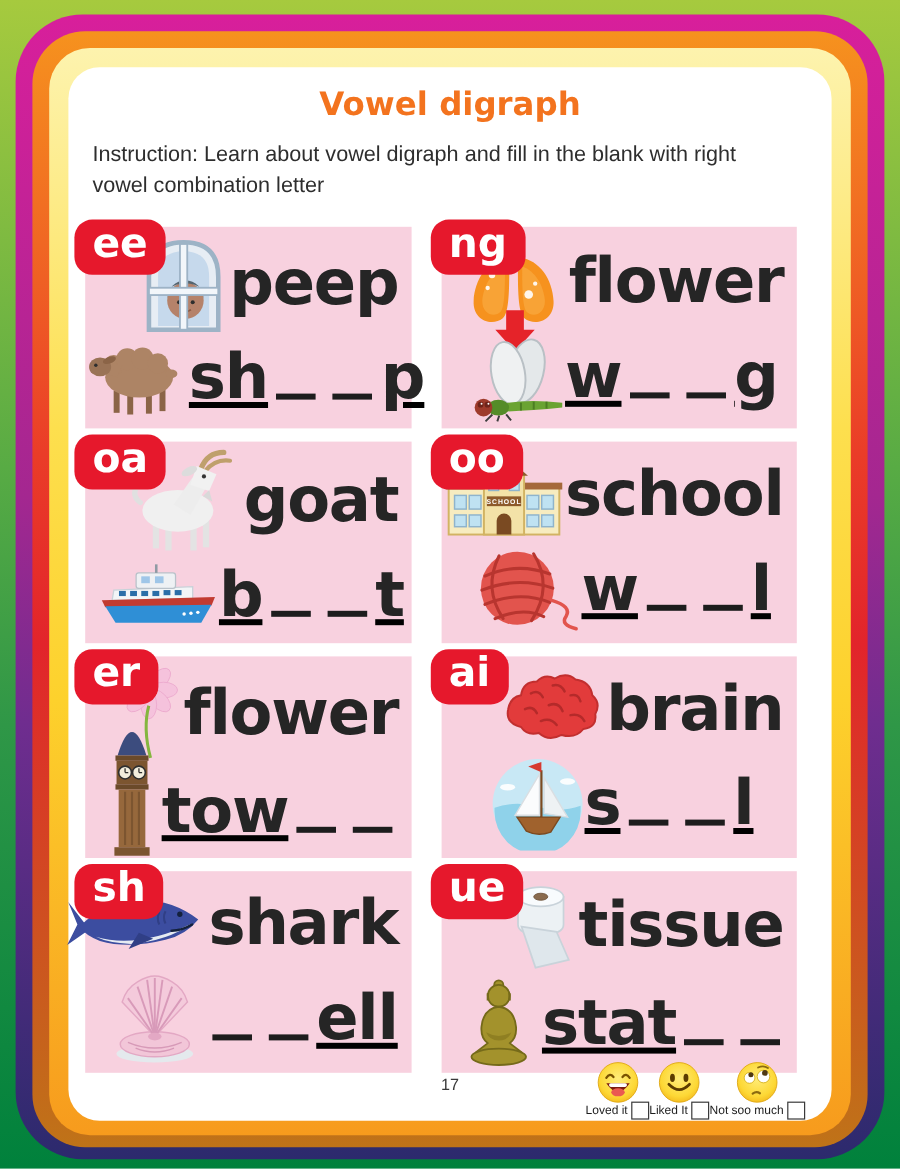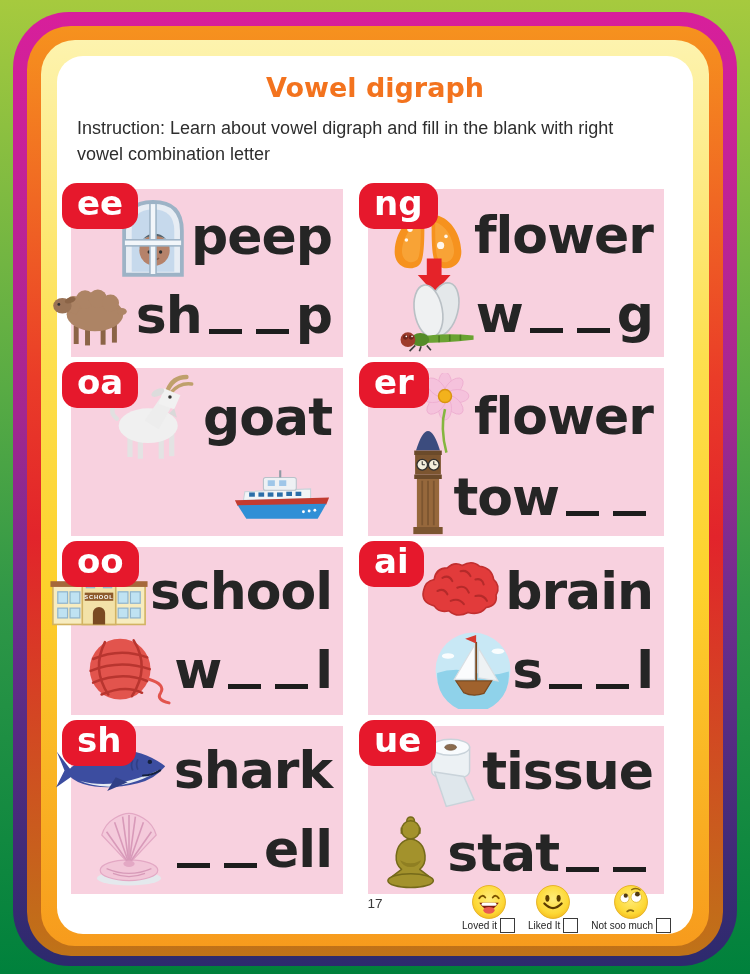--- a/index.html
+++ b/index.html
@@ -22,21 +22,21 @@
   .instruction{margin:13px 0 0 20px;width:565px;font-size:18px;line-height:1.42;color:#2e2e2e;}
   .cards{display:grid;grid-template-columns:272px 296px;grid-auto-rows:168px;gap:11px 25px;
     margin:22px 0 16px 14px;}
   .card{position:relative;background:var(--card-bg);padding:5px 8px 4px 8px;
     display:flex;flex-direction:column;}
   .digraph-label{position:absolute;top:-6px;left:-9px;background:var(--label-bg);color:#fff;
     font-family:"DejaVu Sans",sans-serif;font-weight:bold;font-size:34px;line-height:1.05;
     padding:3px 15px 7px 15px;border-radius:15px;z-index:2;}
   .line{flex:1;display:flex;align-items:center;}
   .line1{justify-content:flex-end;padding-right:3px;}
-  .line2{justify-content:flex-end;padding:0 3px 2px 8px;}
+  .line2{justify-content:center;padding:0 3px 2px 8px;text-decoration:underline;}
   .icon{display:flex;align-items:center;justify-content:center;flex:0 0 auto;}
   .word{font-family:"DejaVu Sans",sans-serif;font-weight:bold;font-size:52px;color:var(--word-color);
     white-space:nowrap;letter-spacing:-1px;}
   .word2{text-align:right;}
   .blank{display:inline-block;width:33px;height:5px;background:#1d1d1d;margin:0 7px;vertical-align:-1px;}
   
   .icon svg{width:78px;height:78px;}
   .ic-window svg{width:76px;height:84px;}
   .ic-sheep svg{width:92px;height:64px;}
   .ic-lungs svg{width:92px;height:90px;margin-top:-8px;}
@@ -50,21 +50,21 @@
   .ic-brain svg{width:88px;height:66px;}
   .ic-sailboat svg{width:78px;height:78px;}
   .ic-shark svg{width:120px;height:64px;}
   .ic-shell svg{width:82px;height:76px;}
   .ic-tissue svg{width:62px;height:80px;}
   .ic-statue svg{width:72px;height:84px;}
   
   .footer{position:absolute;left:0;right:0;bottom:2px;height:48px;text-align:center;}
   .page-number{position:absolute;left:50%;transform:translateX(-50%);top:12px;
     font-size:13.5px;color:#3a3a3a;}
-  .feedback{position:absolute;right:22px;top:0;display:flex;gap:13px;align-items:flex-start;}
+  .feedback{position:absolute;right:22px;top:0;display:flex;align-items:flex-start;}
   .fb-item{display:flex;flex-direction:column;align-items:center;}
   .fb-emoji{width:36px;height:36px;}
   .fb-row{display:flex;align-items:center;margin-top:-2px;}
   .fb-label{font-size:10px;color:#1d1d1d;white-space:nowrap;}
   .fb-checkbox{width:15px;height:15px;border:1.8px solid #3a3a3a;background:#fff;
     display:inline-block;margin-left:3px;}
   .hidden-defs{position:absolute;width:0;height:0;overflow:hidden;}
 </style>
 </head>
 <body>
@@ -390,60 +390,61 @@
                     </svg>
                   </span>
       <span class="word word1">goat</span>
     </div>
     <div class="line line2">
       <span class="icon icon2 ic-boat">
                     <svg>
                       <use href="#icon-boat" xlink:href="#icon-boat"></use>
                     </svg>
                   </span>
+      <span class="word word2"><span class="prefix">b</span><span class="blanks"><span class="blank"></span><span class="blank"></span></span><span class="suffix">t</span></span>
+    </div>
+  </div>
+
+  <div class="card">
+    <div class="digraph-label">oo</div>
+    <div class="line line1">
+      <span class="icon icon1 ic-school">
+                    <svg>
+                      <use href="#icon-school" xlink:href="#icon-school"></use>
+                    </svg>
+                  </span>
+      <span class="word word1">school</span>
+    </div>
+    <div class="line line2">
+      <span class="icon icon2 ic-wool">
+                    <svg>
+                      <use href="#icon-wool" xlink:href="#icon-wool"></use>
+                    </svg>
+                  </span>
+      <span class="word word2"><span class="prefix">w</span><span class="blanks"><span class="blank"></span><span class="blank"></span></span><span class="suffix">l</span></span>
     </div>
   </div>
 
   <div class="card">
     <div class="digraph-label">er</div>
     <div class="line line1">
       <span class="icon icon1 ic-flower">
                     <svg>
                       <use href="#icon-flower" xlink:href="#icon-flower"></use>
                     </svg>
                   </span>
       <span class="word word1">flower</span>
     </div>
     <div class="line line2">
       <span class="icon icon2 ic-tower">
                     <svg>
                       <use href="#icon-tower" xlink:href="#icon-tower"></use>
                     </svg>
                   </span>
       <span class="word word2"><span class="prefix">tow</span><span class="blanks"><span class="blank"></span><span class="blank"></span></span><span class="suffix"></span></span>
-    </div>
-  </div>
-
-  <div class="card">
-    <div class="digraph-label">oo</div>
-    <div class="line line1">
-      <span class="icon icon1 ic-school">
-                    <svg>
-                      <use href="#icon-school" xlink:href="#icon-school"></use>
-                    </svg>
-                  </span>
-      <span class="word word1">school</span>
-    </div>
-    <div class="line line2">
-      <span class="icon icon2 ic-wool">
-                    <svg>
-                      <use href="#icon-wool" xlink:href="#icon-wool"></use>
-                    </svg>
-                  </span>
-      <span class="word word2"><span class="prefix">w</span><span class="blanks"><span class="blank"></span><span class="blank"></span></span><span class="suffix">l</span></span>
     </div>
   </div>
 
   <div class="card">
     <div class="digraph-label">ai</div>
     <div class="line line1">
       <span class="icon icon1 ic-brain">
                     <svg>
                       <use href="#icon-brain" xlink:href="#icon-brain"></use>
                     </svg>

